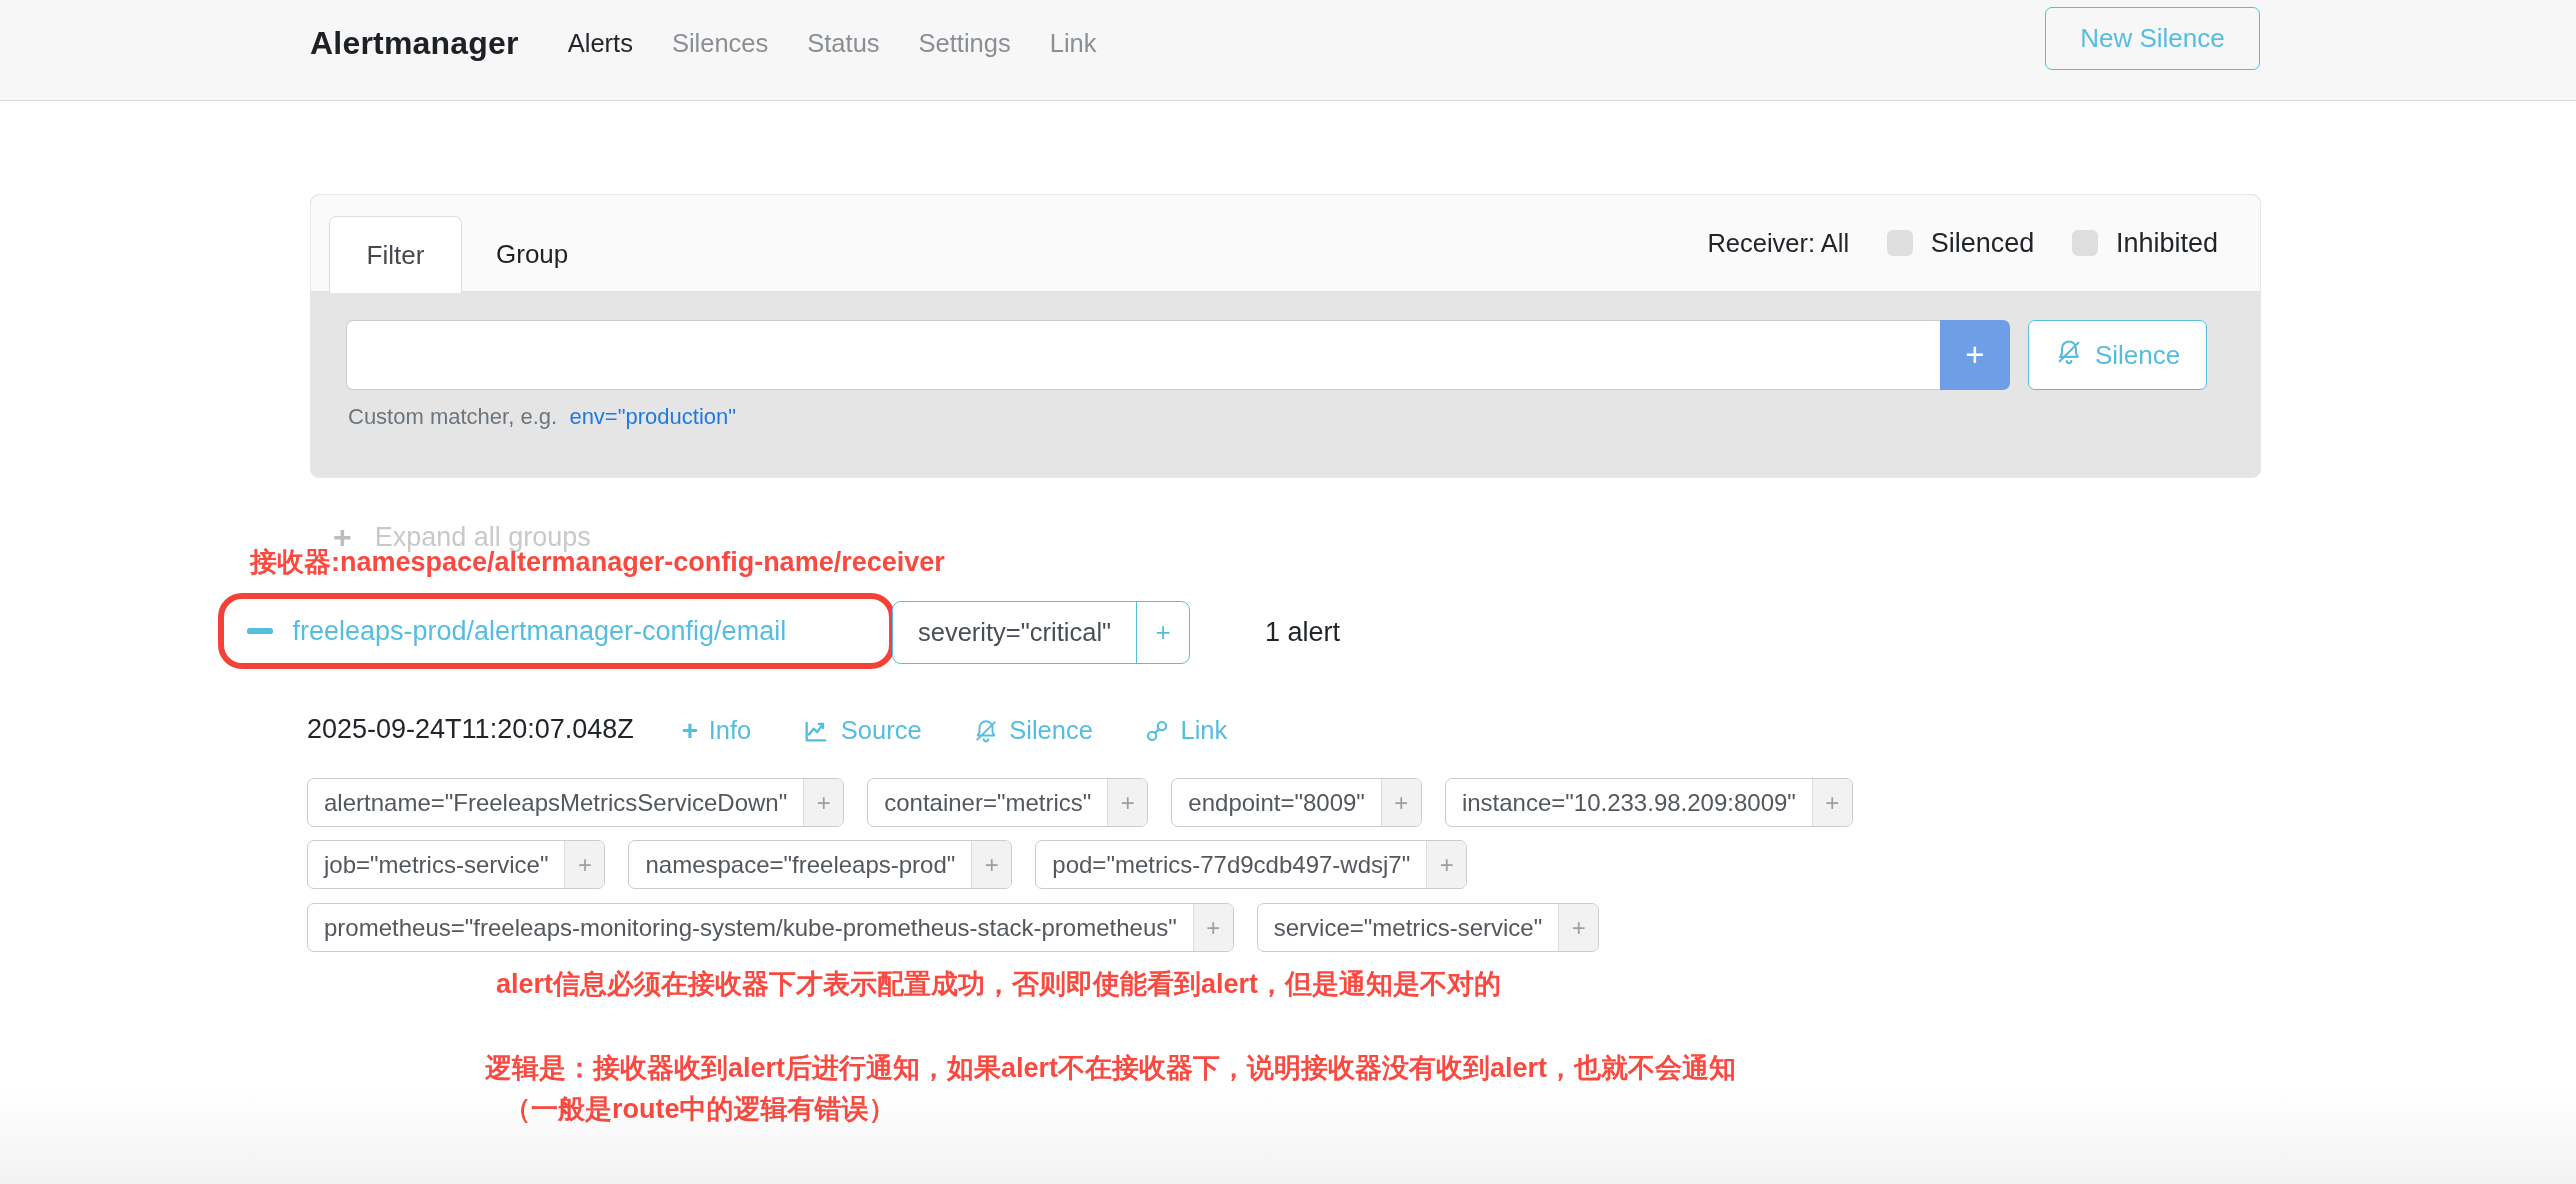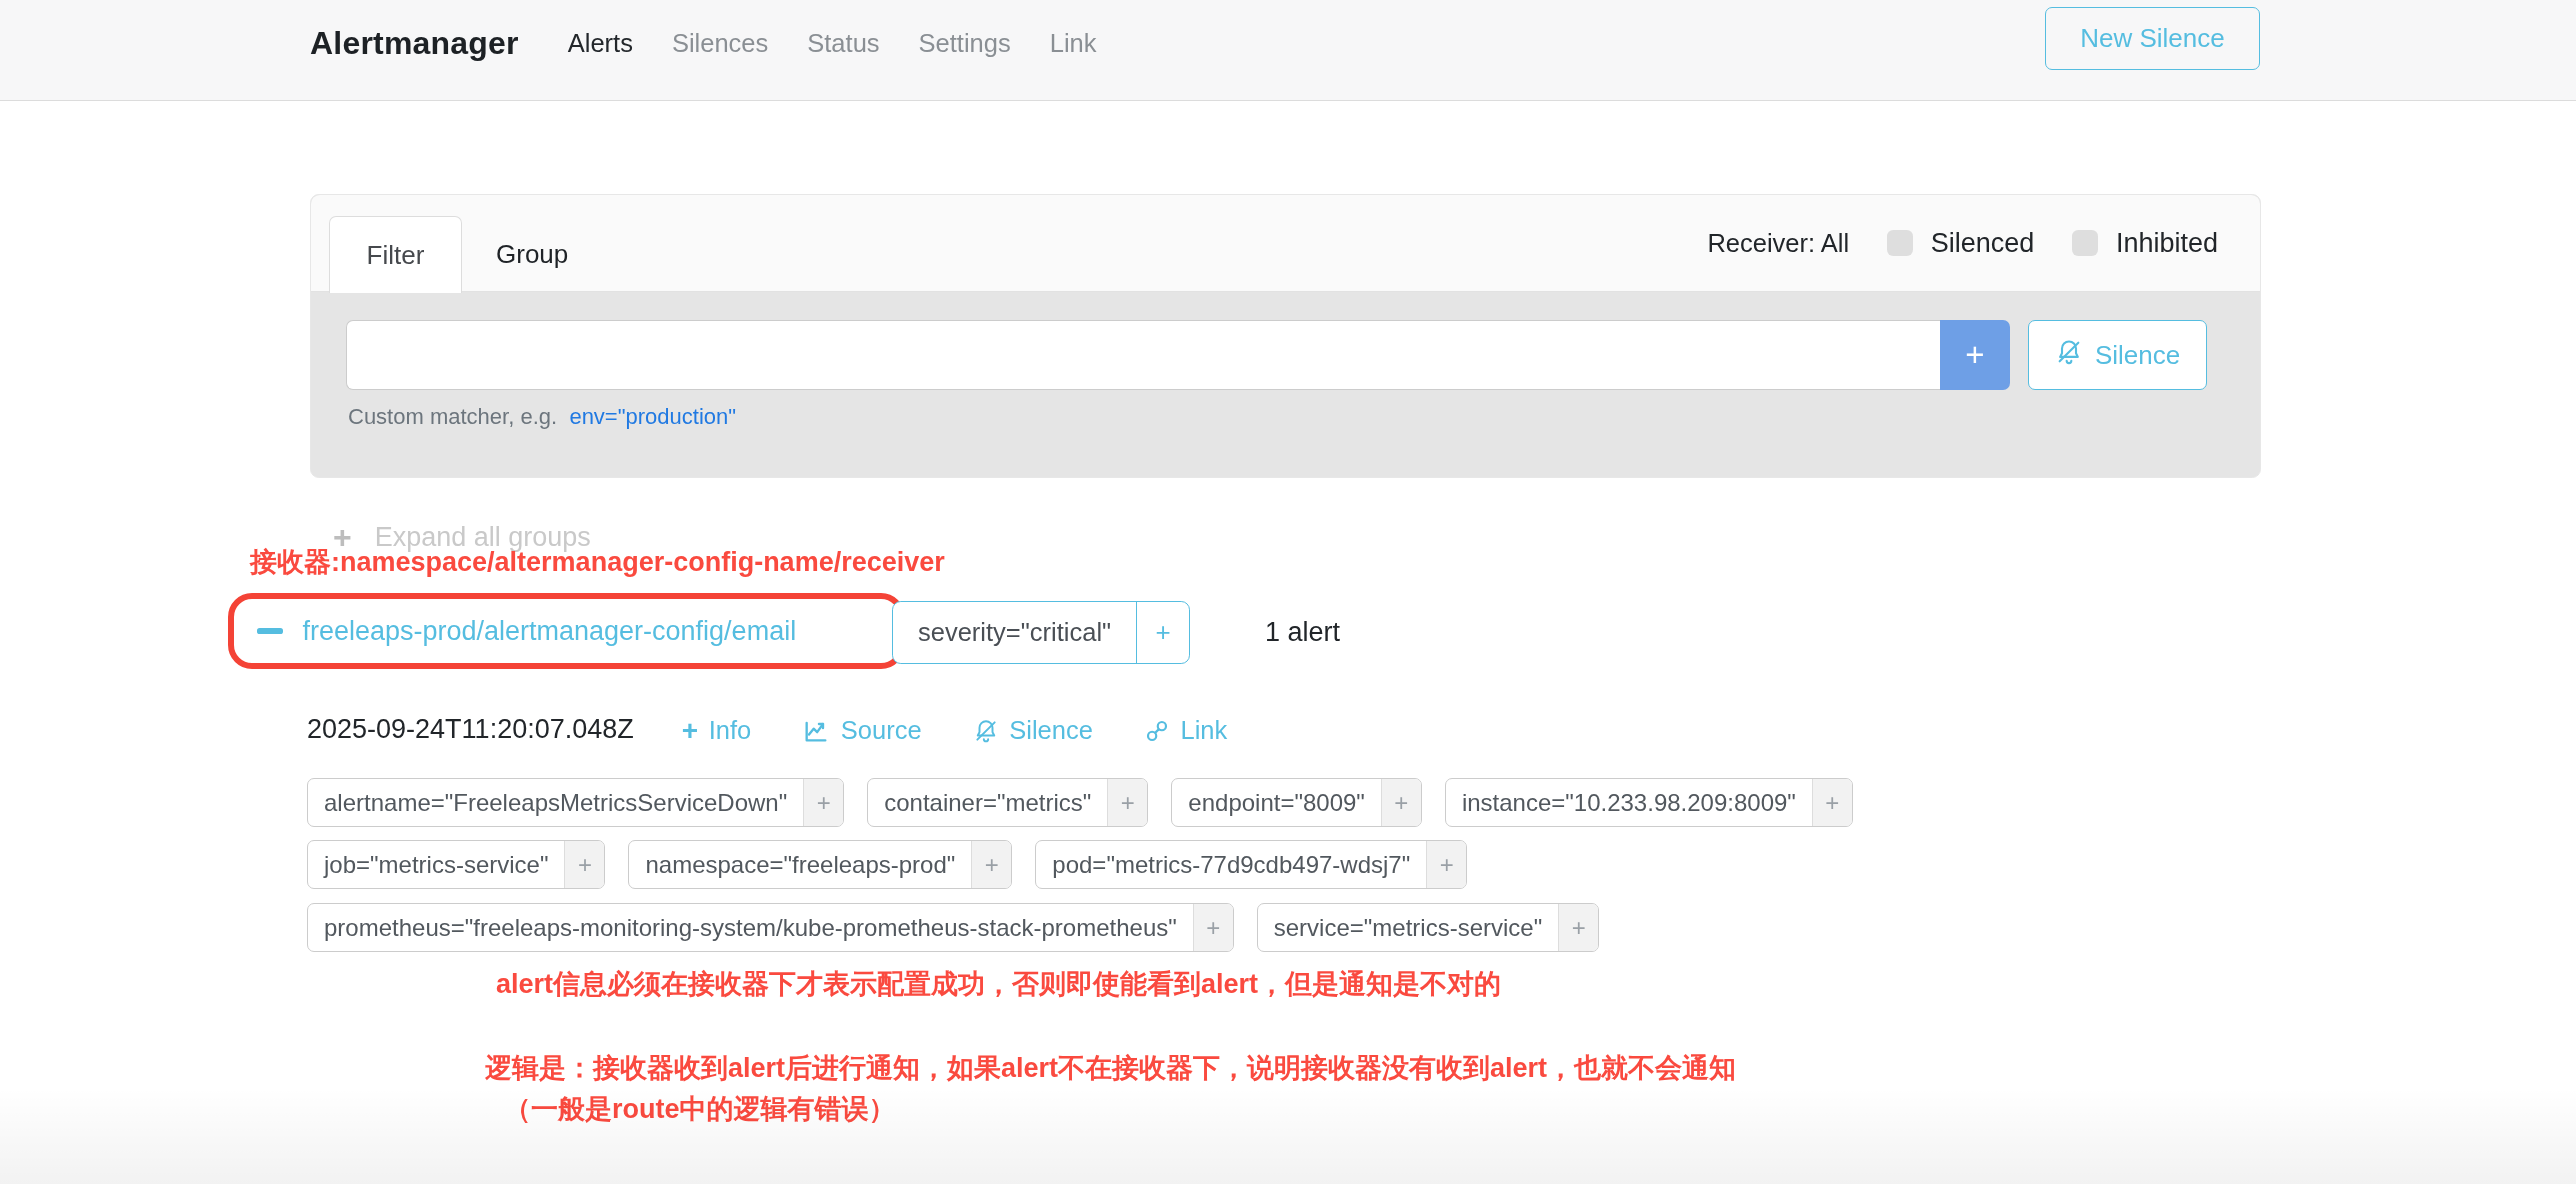--- a/index.html
+++ b/index.html
@@ -73,21 +73,21 @@
   .expand-row {
     position:absolute; left:333px; top:519px; display:flex; align-items:center; gap:23px;
     color:#c9c9c9; font-size:27px; cursor:pointer;
   }
   .expand-plus { font-size:32px; font-weight:700; color:#bdbdbd; }
 
   .anno { position:absolute; color:#fa4a3f; font-size:27px; font-weight:600; white-space:nowrap; }
   .anno-receiver { left:250px; top:544px; }
 
   .group-box {
-    position:absolute; left:228px; top:593px; width:677px; height:76px;
+    position:absolute; left:218px; top:593px; width:677px; height:76px;
     border:6.2px solid #f44336; border-radius:24px; background:#fff;
     display:flex; align-items:center; padding:0 23px; gap:19.4px; cursor:pointer;
   }
   .minus-bar { width:26px; height:6.2px; background:#55bde0; border-radius:2.6px; flex:none; }
   .group-name { color:#55bde0; font-size:27px; white-space:nowrap; }
 
   .group-matcher {
     position:absolute; left:892px; top:601px; height:63px;
     border:1.8px solid #55bde0; border-radius:8.8px; background:#fff;
     display:flex; align-items:stretch; overflow:hidden;

